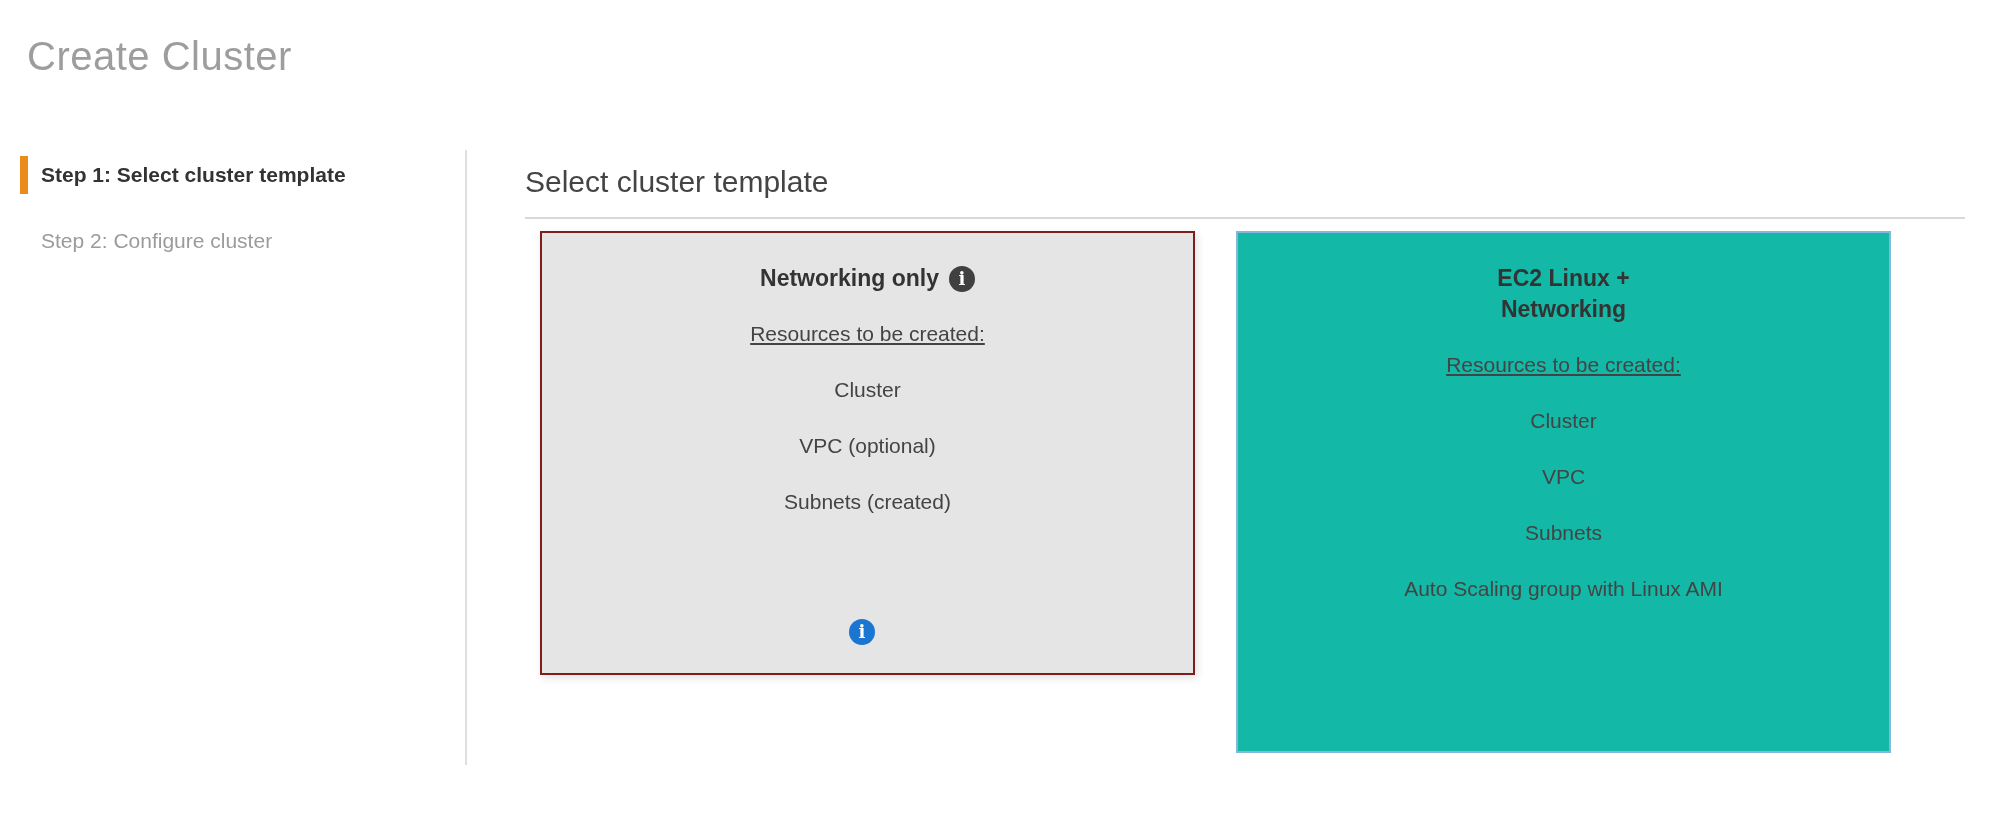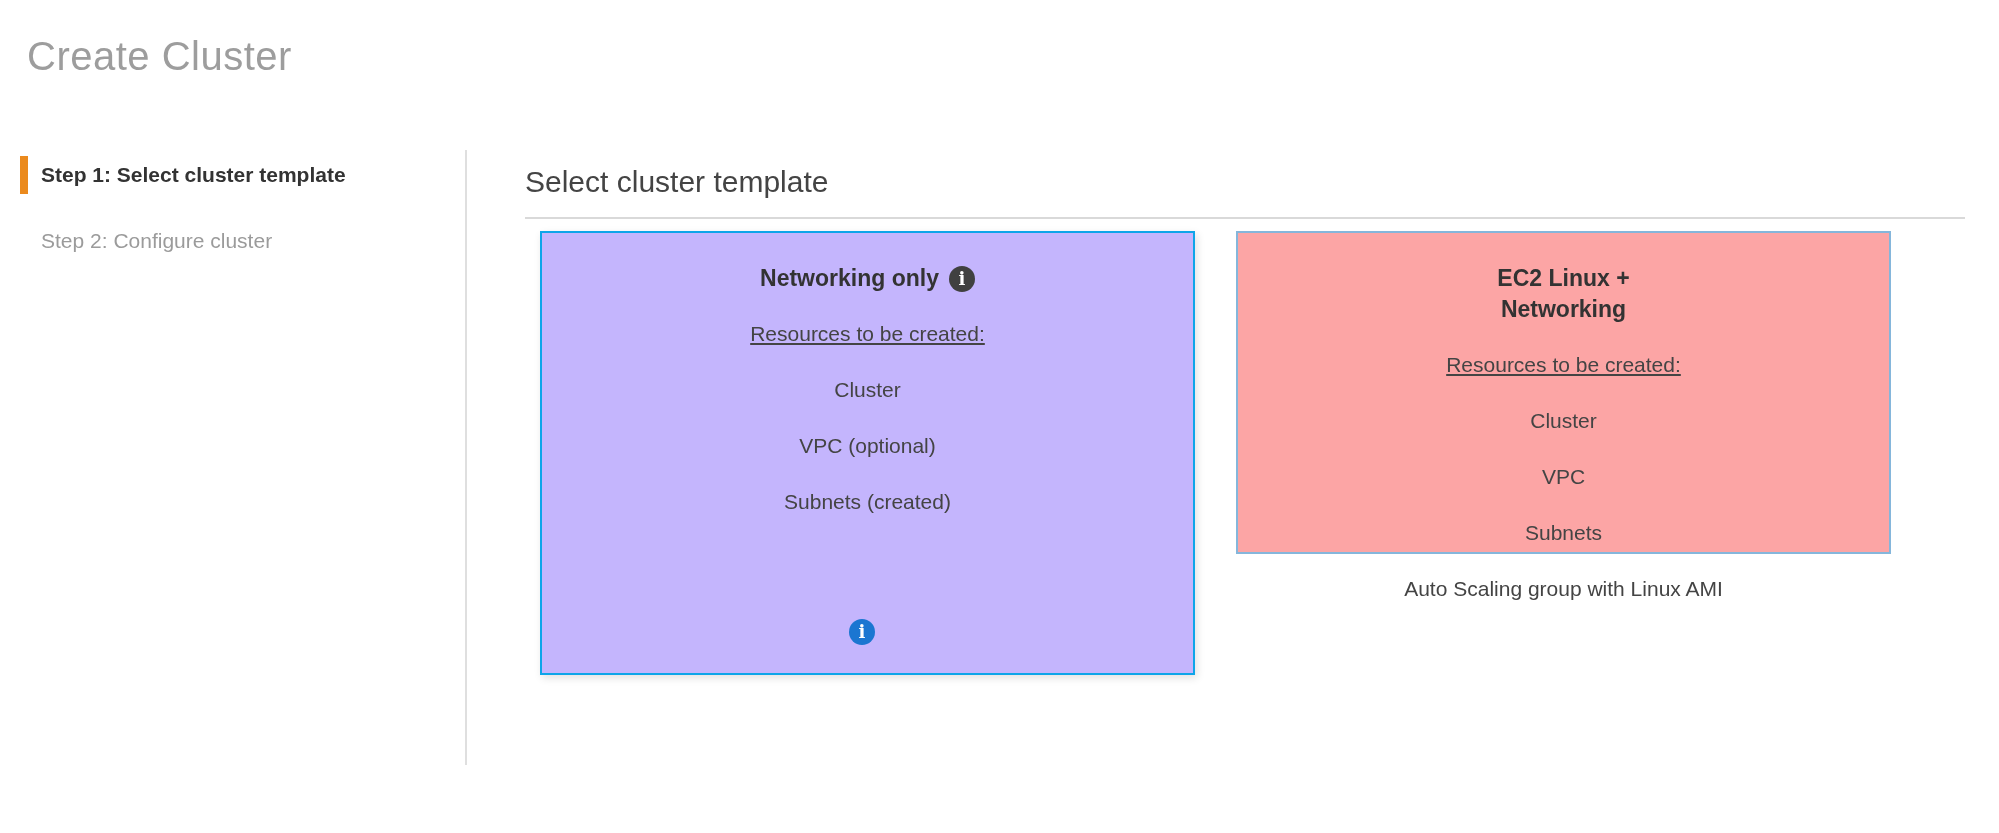--- a/index.html
+++ b/index.html
@@ -79,27 +79,27 @@
     width: 655px;
     display: flex;
     flex-direction: column;
     align-items: center;
     text-align: center;
     padding: 30px 24px 28px 24px;
     cursor: pointer;
   }
   .card.plain {
     height: 444px;
-    background: #c4b5fd;
-    border: 2px solid #0ea5e9;
+    background: #e5e5e5;
+    border: 2px solid #7f1d1d;
     box-shadow: 2px 3px 8px rgba(0,0,0,0.12);
   }
   .card.selected {
-    height: 323px;
-    background: #fca5a5;
+    height: 522px;
+    background: #14b8a6;
     border: 2px solid #85b6db;
     margin-left: 41px;
   }
   .card-title {
     font-size: 23px;
     line-height: 31px;
     font-weight: bold;
     color: #333;
     white-space: pre-line;
     display: flex;

